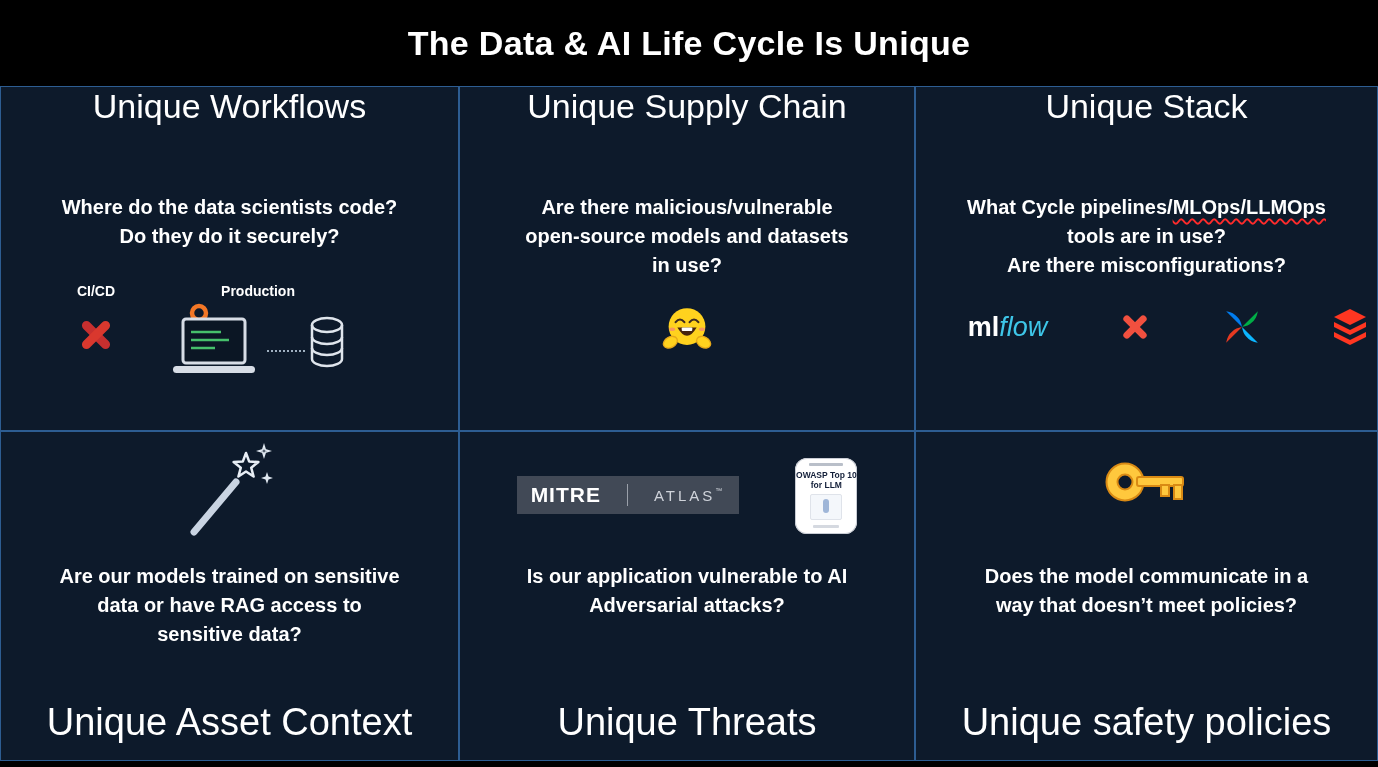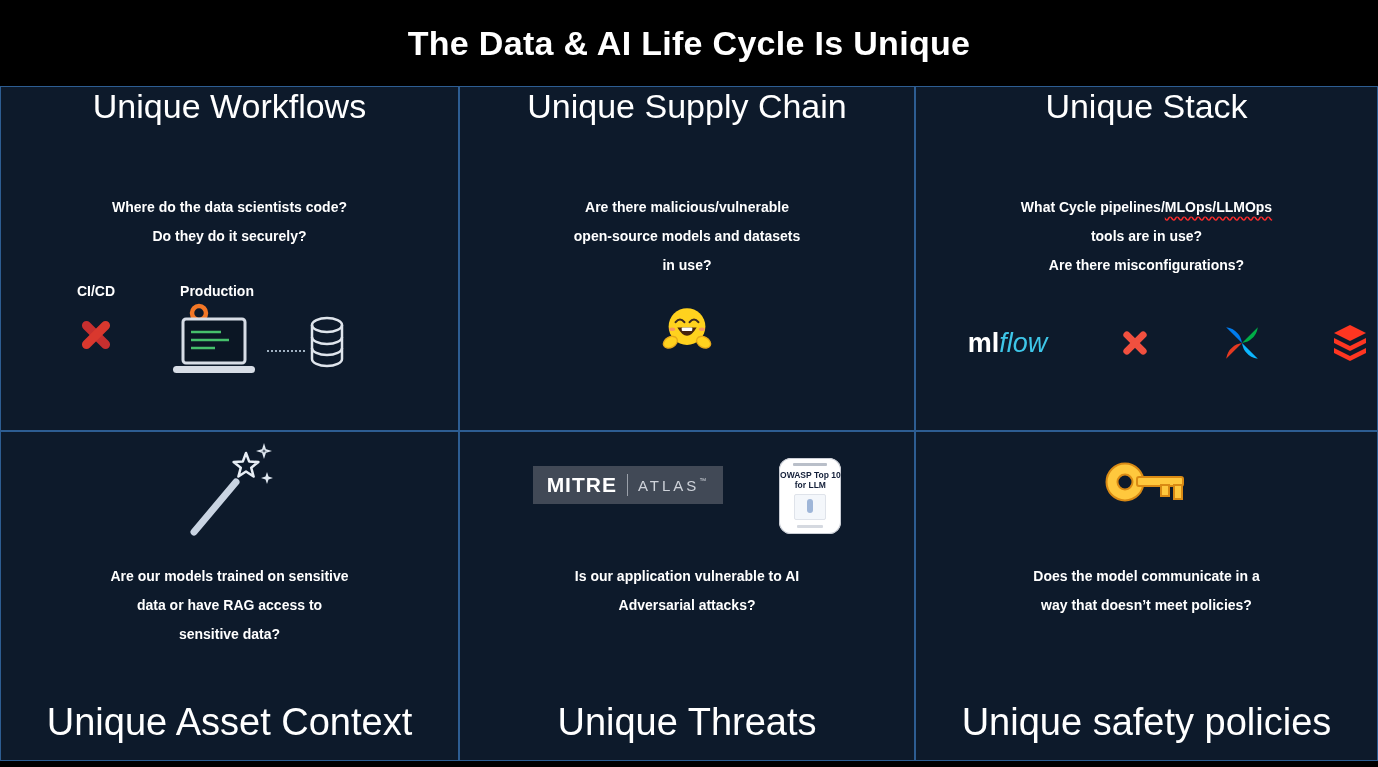--- a/index.html
+++ b/index.html
@@ -17,58 +17,58 @@
     display:grid; grid-template-columns:459px 456px 463px; grid-template-rows:345px 330px;
   }
   .cell {
     position:relative; background:#0d1a2b; border:1px solid #2d5d92;
     box-sizing:border-box; overflow:hidden;
   }
 
   .cell-title-top { position:absolute; top:0; left:0; right:0; text-align:center; font-size:34px; font-weight:400; }
   .cell-title-bottom { position:absolute; bottom:16px; left:0; right:0; text-align:center; font-size:38px; font-weight:400; }
 
-  .question { position:absolute; left:0; right:0; text-align:center; font-weight:700; font-size:14px; line-height:29px; }
+  .question { position:absolute; left:0; right:0; text-align:center; font-weight:700; font-size:20px; line-height:29px; }
   .q-top { top:106px; }
   .q-mid { top:130px; }
 
   .wavy {
     text-decoration-line: underline;
     text-decoration-style: wavy;
     text-decoration-color:#ff2b2b;
     text-decoration-skip-ink:none;
     text-underline-offset:4px;
   }
 
   
   .wf-icons { position:absolute; top:196px; left:58px; display:flex; gap:36px; align-items:flex-start; }
   .wf-cicd { display:flex; flex-direction:column; align-items:center; width:74px; }
   .mini-label { font-size:14px; font-weight:700; color:#fff; }
   .wf-cicd svg { margin-top:16px; }
-  .wf-prod { display:flex; flex-direction:column; }
+  .wf-prod { display:flex; flex-direction:column;align-items:center; }
   .wf-prod .mini-label { width:96px; text-align:center; }
   .wf-prod-row { display:flex; align-items:center; margin-top:4px; }
   .connector { width:38px; border-top:2px dotted #9fb0c0; margin:18px 2px 0 2px; }
 
   
   .hug-wrap { position:absolute; top:218px; left:0; right:0; display:flex; justify-content:center; }
 
   
-  .stack-logos { position:absolute; top:236px; left:0; right:0; display:flex; justify-content:center; align-items:center; gap:70px;padding-left:44px; }
+  .stack-logos { position:absolute; top:220px; left:0; right:0; display:flex; justify-content:center; align-items:center; gap:70px;padding-left:44px; }
   .mlflow { font-size:27px; white-space:nowrap; }
   .mlflow .ml { color:#ffffff; font-weight:700; }
   .mlflow .flow { color:#3ec6e8; font-style:italic; font-weight:400; }
 
   
   .wand-wrap { position:absolute; top:8px; left:0; right:0; display:flex; justify-content:center; }
 
   
   .threat-logos { position:absolute; top:26px; left:0; right:0; display:flex; justify-content:center; align-items:flex-start; gap:56px; }
   .mitre-box {
-    margin-top:8px; background:#414956; padding:7px 14px; display:flex; align-items:center; gap:10px;
+    margin-top:18px; background:#414956; padding:7px 14px; display:flex; align-items:center; gap:26px;
   }
   .mitre-box .mitre { font-size:21px; font-weight:800; letter-spacing:1px; color:#fff; }
   .mitre-box .vdiv { width:1px; height:22px; background:#9aa0aa; }
   .mitre-box .atlas { font-size:15px; font-weight:400; letter-spacing:3px; color:#cfd3da; }
   .mitre-box .tm { font-size:7px; color:#cfd3da; vertical-align:top; }
   .owasp-card {
     width:62px; height:76px; background:#fff; border-radius:12px; color:#14203a;
     display:flex; flex-direction:column; align-items:center; padding-top:5px; box-sizing:border-box;
     box-shadow:0 0 0 1px #c8ccd4 inset;
   }

